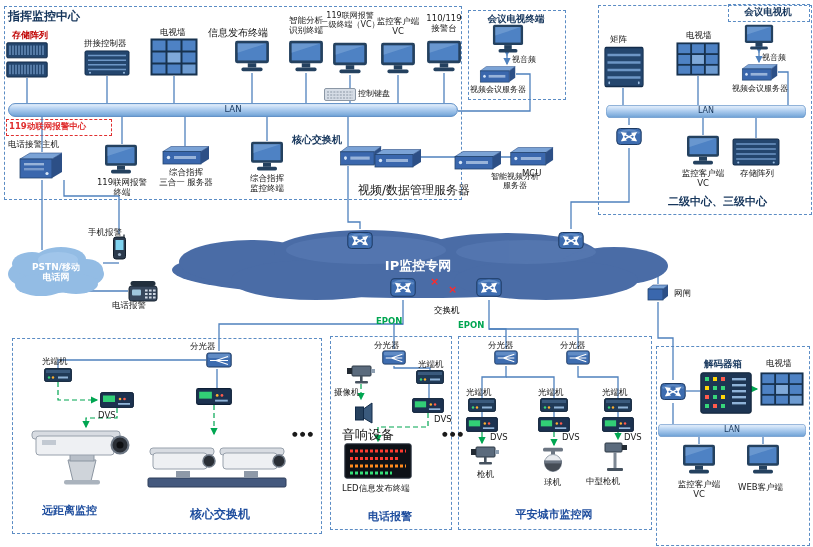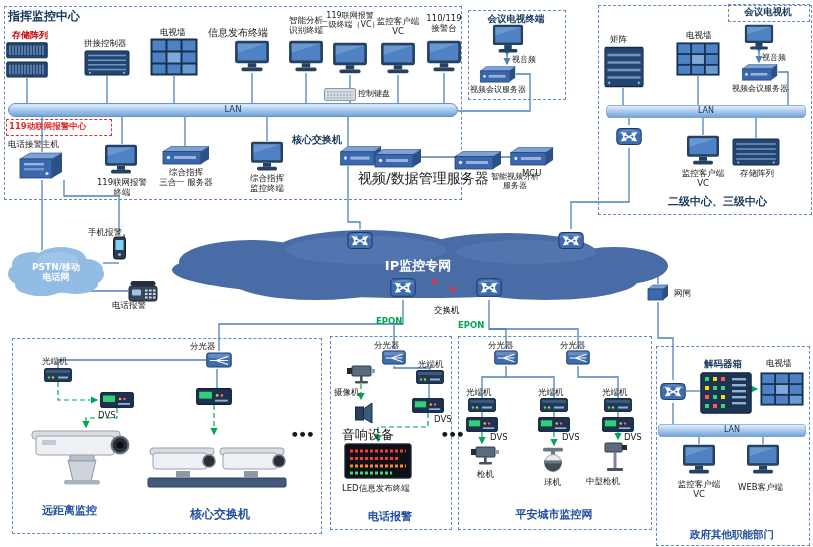--- a/index.html
+++ b/index.html
@@ -25,21 +25,20 @@
     <div class="region" style="left: 728px; top: 4px; width: 80px; height: 16px;"></div>
     <div class="lbl" style="left: 728px; top: 6px; font-size: 9.5px; color: rgb(22, 54, 92); font-weight: bold; width: 80px; text-align: center;">会议电视机</div>
     <div class="region" style="left: 6px; top: 119px; width: 104px; height: 15px; border-color: rgb(224, 48, 48);"></div>
     <div class="lbl" style="left: 9px; top: 121px; font-size: 8.5px; color: rgb(224, 48, 48); font-weight: bold;">119动联网报警中心</div>
     <div class="region" style="left: 12px; top: 338px; width: 308px; height: 194px;"></div>
     <div class="region" style="left: 330px; top: 336px; width: 120px; height: 192px;"></div>
     <div class="lbl" style="left: 330px; top: 511px; font-size: 11px; color: rgb(31, 78, 158); font-weight: bold; width: 120px; text-align: center;">电话报警</div>
     <div class="region" style="left: 458px; top: 336px; width: 192px; height: 192px;"></div>
     <div class="lbl" style="left: 458px; top: 509px; font-size: 11px; color: rgb(31, 78, 158); font-weight: bold; width: 192px; text-align: center;">平安城市监控网</div>
     <div class="region" style="left: 656px; top: 346px; width: 152px; height: 198px;"></div>
-    <div class="lbl" style="left: 656px; top: 528px; font-size: 10.5px; color: rgb(31, 78, 158); font-weight: bold; width: 152px; text-align: center;">政府其他职能部门</div>
     <svg width="813" height="547" id="edges">
       <defs>
         <linearGradient id="lg-lan" x1="0" y1="0" x2="0" y2="1">
           <stop offset="0" stop-color="#eaf3fd"></stop>
           <stop offset="0.45" stop-color="#aecdef"></stop>
           <stop offset="1" stop-color="#6fa2d6"></stop>
         </linearGradient>
         <marker id="ah-blue" markerWidth="8" markerHeight="8" refX="5" refY="3" orient="auto">
           <path d="M0,0 L6,3 L0,6 Z" fill="#4f81bd"></path>
         </marker>
@@ -813,21 +812,21 @@
     <div class="lbl" style="left: 512px; top: 55px; font-size: 8px; color: rgb(26, 26, 26);">视音频</div>
     <div class="lbl" style="left: 470px; top: 85px; font-size: 8px; color: rgb(26, 26, 26); width: 56px; text-align: center;">视频会议服务器</div>
     <div class="lbl" style="left: 8px; top: 139px; font-size: 8.5px; color: rgb(26, 26, 26);">电话接警主机</div>
     <div class="lbl" style="left: 94px; top: 177px; font-size: 8.5px; color: rgb(26, 26, 26); width: 56px; text-align: center;">119联网报警
 终端</div>
     <div class="lbl" style="left: 156px; top: 167px; font-size: 8.5px; color: rgb(26, 26, 26); width: 60px; text-align: center;">综合指挥
 三合一 服务器</div>
     <div class="lbl" style="left: 243px; top: 173px; font-size: 8.5px; color: rgb(26, 26, 26); width: 48px; text-align: center;">综合指挥
 监控终端</div>
     <div class="lbl" style="left: 292px; top: 134px; font-size: 10px; color: rgb(22, 54, 92); font-weight: bold;">核心交换机</div>
-    <div class="lbl" style="left: 358px; top: 170px; font-size: 14px; color: rgb(26, 26, 26);">视频/数据管理服务器</div>
+    <div class="lbl" style="left: 358px; top: 183px; font-size: 12px; color: rgb(26, 26, 26);">视频/数据管理服务器</div>
     <div class="lbl" style="left: 450px; top: 172px; font-size: 8px; color: rgb(26, 26, 26); width: 54px; text-align: center; margin-left: 38px;">智能视频分析
 服务器</div>
     <div class="lbl" style="left: 522px; top: 168px; font-size: 8.5px; color: rgb(26, 26, 26);">MCU</div>
     <div class="lbl" style="left: 88px; top: 227px; font-size: 8.5px; color: rgb(26, 26, 26);">手机报警</div>
     <div class="lbl" style="left: 112px; top: 300px; font-size: 8.5px; color: rgb(26, 26, 26);">电话报警</div>
     <div class="lbl" style="left: 434px; top: 305px; font-size: 8.5px; color: rgb(0, 0, 0);">交换机</div>
     <div class="lbl" style="left: 376px; top: 316px; font-size: 8.5px; color: rgb(0, 166, 81); font-weight: bold;">EPON</div>
     <div class="lbl" style="left: 458px; top: 320px; font-size: 8.5px; color: rgb(0, 166, 81); font-weight: bold;">EPON</div>
     <div class="lbl" style="left: 430px; top: 276px; font-size: 11px; color: rgb(255, 42, 42); font-weight: bold;">×</div>
     <div class="lbl" style="left: 448px; top: 284px; font-size: 11px; color: rgb(255, 42, 42); font-weight: bold;">×</div>

